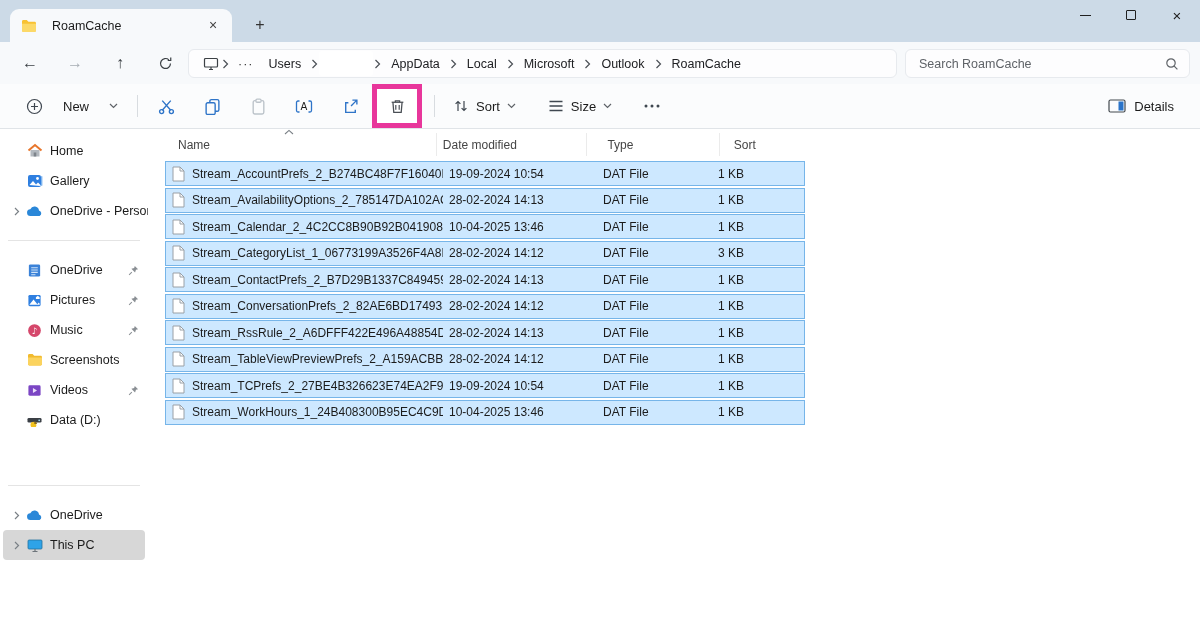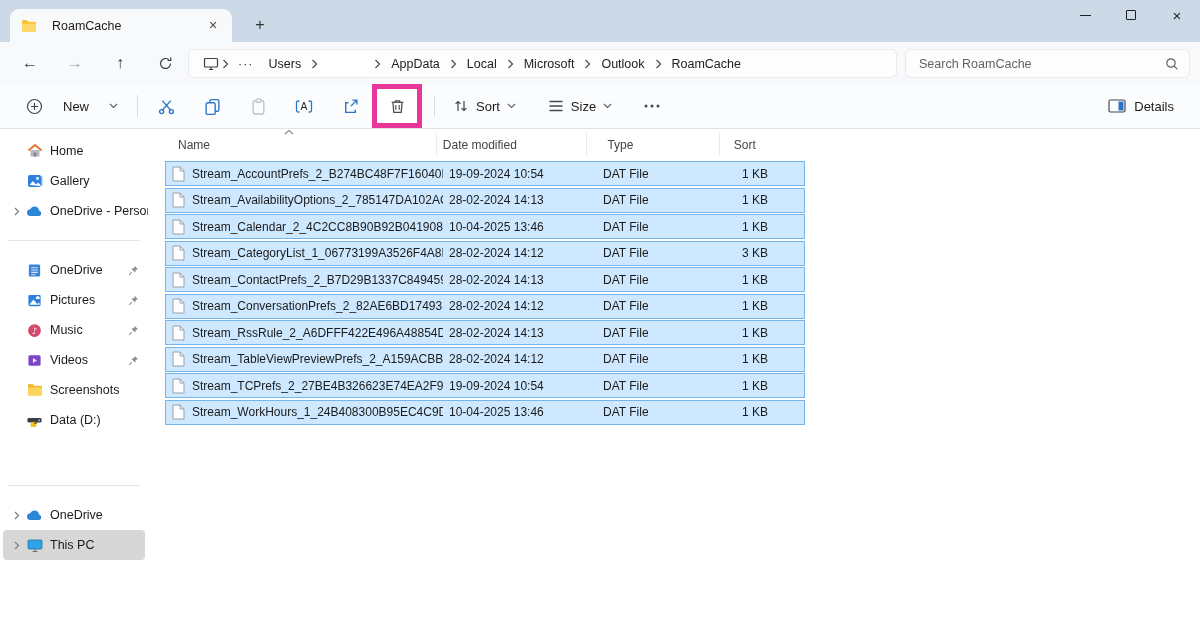--- a/index.html
+++ b/index.html
@@ -75,21 +75,21 @@
   .hc-type { width:121px; padding-left:6px;margin-left:14px; }
   .hc-size { width:87px; padding-left:14px; }
   .sort-caret { position:absolute; left:119px; top:-4px; }
   .rows { margin:5px 0 0 17px; width:640px; }
   .frow { width:640px; height:25px; margin-bottom:1.5px; background:#cde8ff; border:1px solid #76b5e9;
     display:flex; align-items:center; font-size:12px; color:#1b1b1b; }
   .fc { white-space:nowrap; overflow:hidden; }
   .fc-name { width:277px; display:flex; align-items:center; gap:7px; padding-left:6px; }
   .fc-date { width:154px; padding-left:6px; }
   .fc-type { width:121px; padding-left:6px; }
-  .fc-size { width:82px; text-align:center; padding-right:8px; }
+  .fc-size { width:82px; text-align:left; padding-right:8px; }
   svg { display:block; }
 </style>
 </head>
 <body>
 
 <div class="titlebar">
   <div class="tab">
     <span class="side-icon">
       <svg width="16" height="16" viewBox="0 0 16 16">
           <path d="M1 3.5c0-.8.6-1.4 1.4-1.4h3.4l1.6 1.6h6.2c.8 0 1.4.6 1.4 1.4v7.4c0 .8-.6 1.4-1.4 1.4H2.4c-.8 0-1.4-.6-1.4-1.4z" fill="#f8c234"></path>
@@ -406,49 +406,49 @@
         <svg width="11" height="11" viewBox="0 0 12 12">
           <path d="M7.4 1l3.6 3.6-2.3.6-1 3-4-4 3-1z" fill="#8a8f94"></path>
           <path d="M4.2 7.8L1.2 10.8" stroke="#8a8f94" stroke-width="1.1"></path>
         </svg>
       </span>
   </div>
 
   <div class="side-item">
     <span class="side-chev"></span>
     <span class="side-icon">
+      <svg width="16" height="14" viewBox="0 0 16 14">
+          <path d="M1 2.5c0-.8.6-1.4 1.4-1.4h3.2l1.6 1.6h6.4c.8 0 1.4.6 1.4 1.4v6.9c0 .8-.6 1.4-1.4 1.4H2.4c-.8 0-1.4-.6-1.4-1.4z" fill="#f1ba2e"></path>
+          <path d="M1 4.6h14v6.4c0 .8-.6 1.4-1.4 1.4H2.4c-.8 0-1.4-.6-1.4-1.4z" fill="#fbd35e"></path>
+        </svg>
+    </span>
+    <span class="side-label">Screenshots</span>
+  </div>
+
+  <div class="side-item">
+    <span class="side-chev"></span>
+    <span class="side-icon">
       <svg width="15" height="15" viewBox="0 0 16 16">
           <rect x="1.5" y="2.5" width="13" height="11" rx="1.5" fill="#7b46c4"></rect>
           <path d="M6.3 5.3l4.4 2.7-4.4 2.7z" fill="#e9defa"></path>
         </svg>
     </span>
     <span class="side-label">Videos</span>
     <span class="side-pin">
         <svg width="11" height="11" viewBox="0 0 12 12">
           <path d="M7.4 1l3.6 3.6-2.3.6-1 3-4-4 3-1z" fill="#8a8f94"></path>
           <path d="M4.2 7.8L1.2 10.8" stroke="#8a8f94" stroke-width="1.1"></path>
         </svg>
       </span>
   </div>
 
   <div class="side-item">
     <span class="side-chev"></span>
     <span class="side-icon">
       <svg width="16" height="14" viewBox="0 0 16 14">
-          <path d="M1 2.5c0-.8.6-1.4 1.4-1.4h3.2l1.6 1.6h6.4c.8 0 1.4.6 1.4 1.4v6.9c0 .8-.6 1.4-1.4 1.4H2.4c-.8 0-1.4-.6-1.4-1.4z" fill="#f1ba2e"></path>
-          <path d="M1 4.6h14v6.4c0 .8-.6 1.4-1.4 1.4H2.4c-.8 0-1.4-.6-1.4-1.4z" fill="#fbd35e"></path>
-        </svg>
-    </span>
-    <span class="side-label">Screenshots</span>
-  </div>
-
-  <div class="side-item">
-    <span class="side-chev"></span>
-    <span class="side-icon">
-      <svg width="16" height="14" viewBox="0 0 16 14">
           <rect x="0.5" y="5" width="14" height="4.6" rx="1.3" fill="#3a3f45"></rect>
           <circle cx="12.2" cy="7.3" r="0.9" fill="#9fe0f7"></circle>
           <path d="M6.5 8.8a3 3 0 1 0 3 3z" fill="#f2c21f"></path>
           <path d="M7.3 8.2a3 3 0 0 1 2.8 2.8H7.3z" fill="#8a6d1a"></path>
         </svg>
     </span>
     <span class="side-label">Data (D:)</span>
   </div>
 
   <div class="side-div low"></div>

